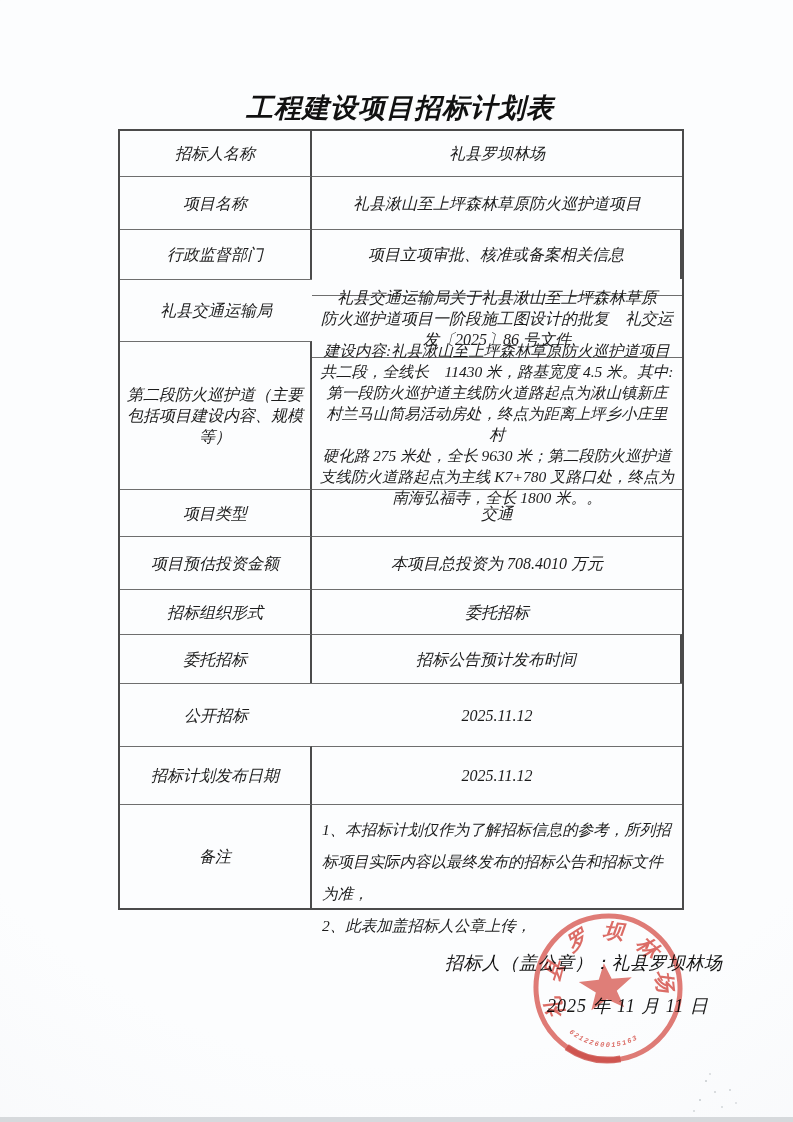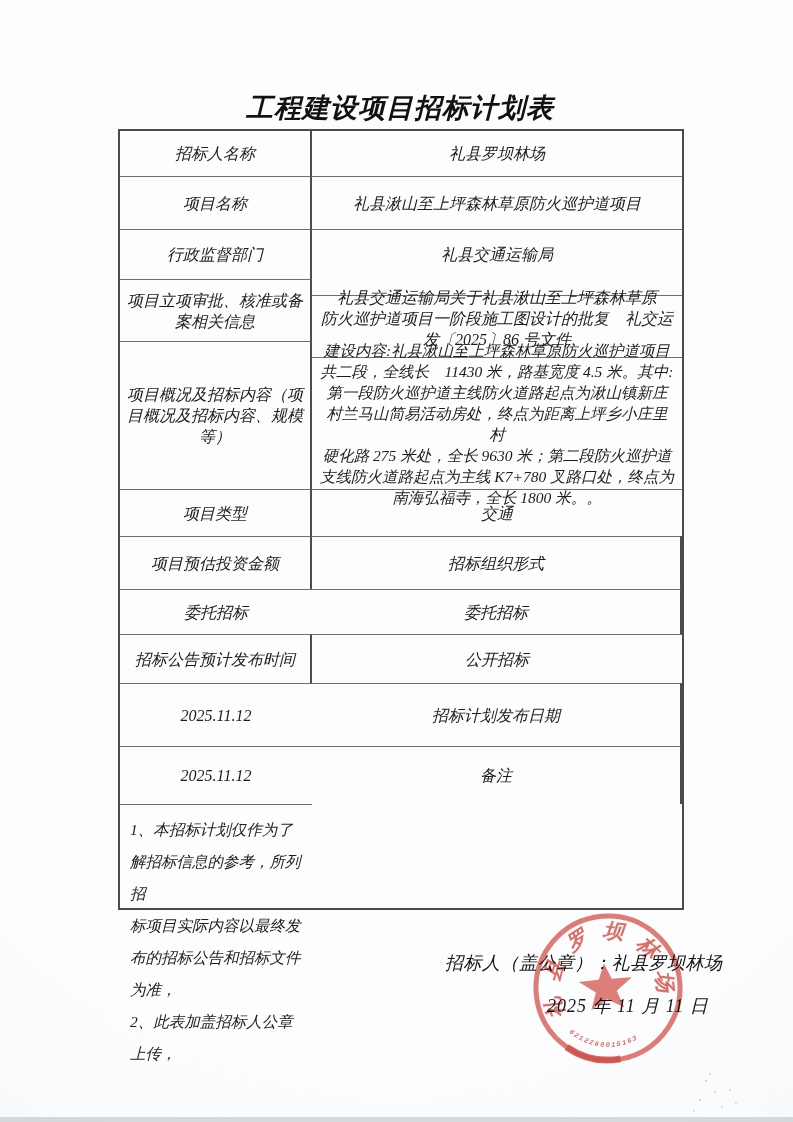--- a/index.html
+++ b/index.html
@@ -98,40 +98,41 @@
   <div class="title">工程建设项目招标计划表</div>
 
   <div class="table">
     <div class="cell c-label first">招标人名称</div>
     <div class="cell c-value first">礼县罗坝林场</div>
 
     <div class="cell c-label">项目名称</div>
     <div class="cell c-value">礼县湫山至上坪森林草原防火巡护道项目</div>
 
     <div class="cell c-label">行政监督部门</div>
+    <div class="cell c-label">项目立项审批、核准或备案相关信息</div>
+
     <div class="cell c-value">礼县交通运输局</div>
-
-    <div class="cell c-label">项目立项审批、核准或备案相关信息</div>
     <div class="cell c-value pre">礼县交通运输局关于礼县湫山至上坪森林草原
 防火巡护道项目一阶段施工图设计的批复　礼交运
 发〔2025〕86 号文件</div>
 
-    <div class="cell c-label">项目概况及招标内容（项目概况及招标内容、规模等）</div>
+    <div class="cell c-label">第二段防火巡护道（主要包括项目建设内容、规模等）</div>
     <div class="cell c-value pre small">建设内容:礼县湫山至上坪森林草原防火巡护道项目
 共二段，全线长　11430 米，路基宽度 4.5 米。其中:
 第一段防火巡护道主线防火道路起点为湫山镇新庄
 村兰马山简易活动房处，终点为距离上坪乡小庄里村
 硬化路 275 米处，全长 9630 米；第二段防火巡护道
 支线防火道路起点为主线 K7+780  叉路口处，终点为
 南海弘福寺，全长 1800 米。。</div>
 
     <div class="cell c-label">项目类型</div>
     <div class="cell c-value">交通</div>
 
     <div class="cell c-label">项目预估投资金额</div>
+    <div class="cell c-value">本项目总投资为 708.4010 万元</div>
 
     <div class="cell c-label">招标组织形式</div>
     <div class="cell c-value">委托招标</div>
 
     <div class="cell c-label">委托招标</div>
     <div class="cell c-label">招标公告预计发布时间</div>
 
     <div class="cell c-value">公开招标</div>
     <div class="cell c-value">2025.11.12</div>
 

